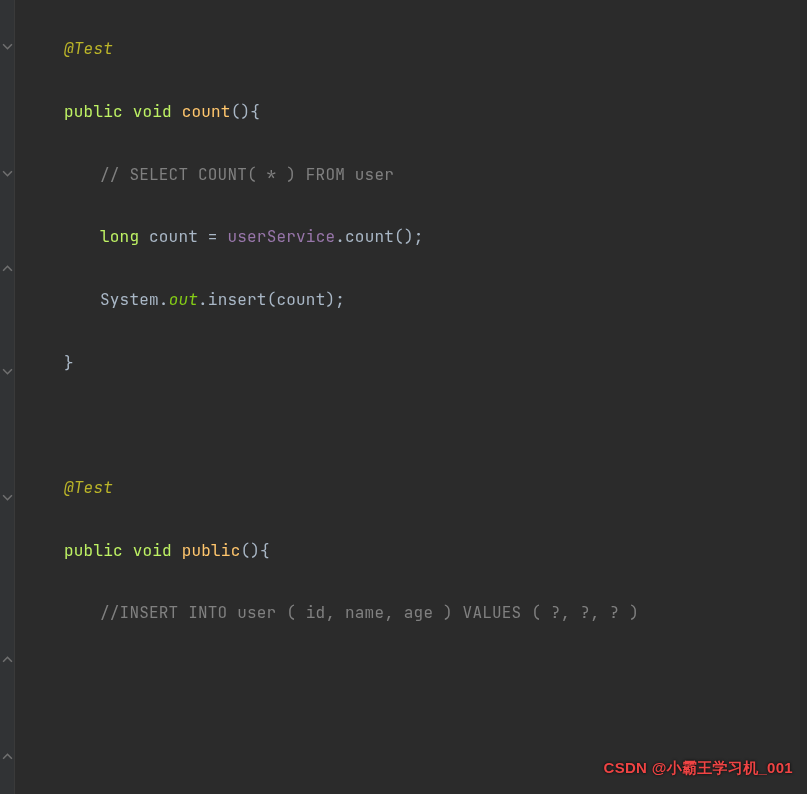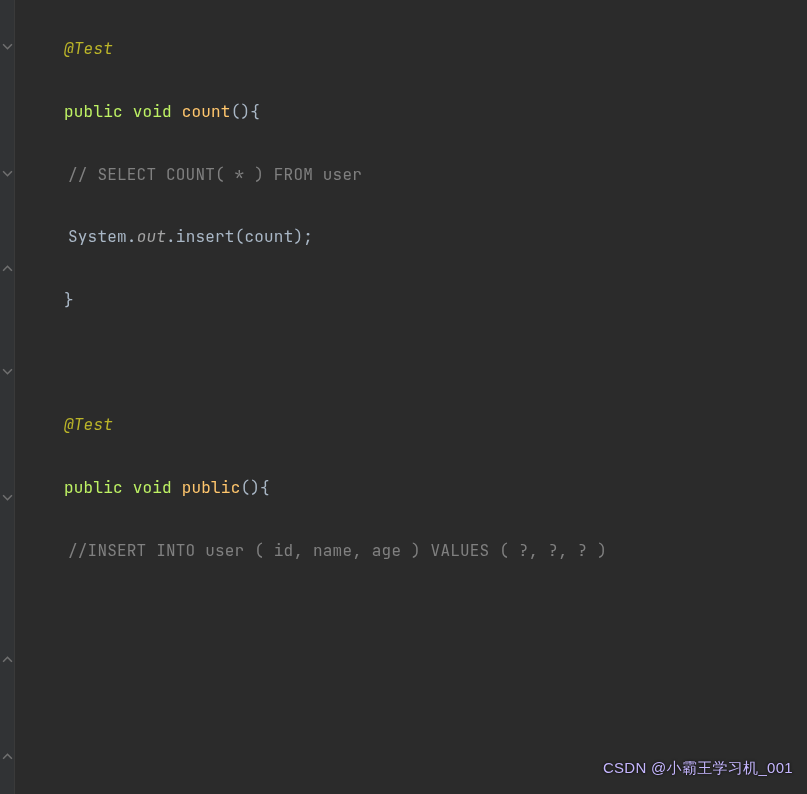--- a/index.html
+++ b/index.html
@@ -37,34 +37,35 @@
       white-space: pre;
       letter-spacing: 0.2px;
     }
     .line { display: block; height: 31.5px; }
     .annotation { color: #bbb529; font-style: italic; }
     .keyword { color: #bef264; }
     .method-decl { color: #ffc66d; }
     .punct { color: #a9b7c6; }
     .comment { color: #808080; }
     .identifier { color: #a9b7c6; }
-    .static-field { color: #a3a3a3; font-style: italic; }
+    .static-field { color: #84cc16; font-style: italic; }
     .field { color: #9876aa; }
     .watermark {
       position: absolute;
       bottom: 12px;
       right: 14px;
-      color: #c4b5fd;
+      color: #ef4444;
       font-size: 15px;
       font-family: sans-serif;
       letter-spacing: 0.3px;
       text-shadow: 0 0 3px #000;
+      font-weight: bold;
     }
     .indent1 { padding-left: 48px; }
-    .indent2 { padding-left: 52px; }
+    .indent2 { padding-left: 84px; }
   </style>
 </head>
 <body>
 
 <div class="gutter">
   <div class="fold-icon" style="top:41px">
       <svg viewBox="0 0 10 10">
         <path d="M1 3 L5 7 L9 3" stroke="#707070" stroke-width="1.4" fill="none"></path>
       </svg>
     </div>
@@ -97,20 +98,21 @@
       <svg viewBox="0 0 10 10">
         <path d="M1 7 L5 3 L9 7" stroke="#707070" stroke-width="1.4" fill="none"></path>
       </svg>
     </div>
 </div>
 
 <div class="code-area">
 <span class="line indent1"><span class="annotation">@Test</span></span>
 <span class="line indent1"><span class="keyword">public</span> <span class="keyword">void</span> <span class="method-decl">count</span><span class="punct">(</span><span class="punct">)</span><span class="punct">{</span></span>
 <span class="line indent2"><span class="comment">// SELECT COUNT( * ) FROM user</span></span>
+<span class="line indent2"><span class="keyword">long</span> <span class="identifier">count</span><span class="punct"> = </span><span class="field">userService</span><span class="punct">.</span><span class="identifier">count</span><span class="punct">(</span><span class="punct">)</span><span class="punct">;</span></span>
 <span class="line indent2"><span class="identifier">System</span><span class="punct">.</span><span class="static-field">out</span><span class="punct">.</span><span class="identifier">insert</span><span class="punct">(</span><span class="identifier">count</span><span class="punct">)</span><span class="punct">;</span></span>
 <span class="line indent1"><span class="punct">}</span></span>
 <span class="line"></span>
 <span class="line indent1"><span class="annotation">@Test</span></span>
 <span class="line indent1"><span class="keyword">public</span> <span class="keyword">void</span> <span class="method-decl">public</span><span class="punct">(</span><span class="punct">)</span><span class="punct">{</span></span>
 <span class="line indent2"><span class="comment">//INSERT INTO user ( id, name, age ) VALUES ( ?, ?, ? )</span></span>
 
 
 
 

